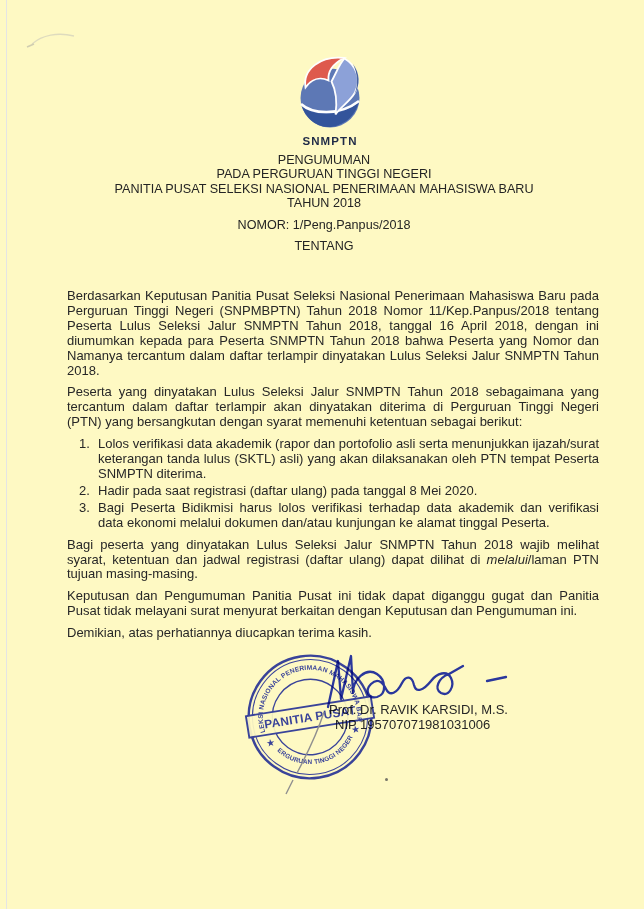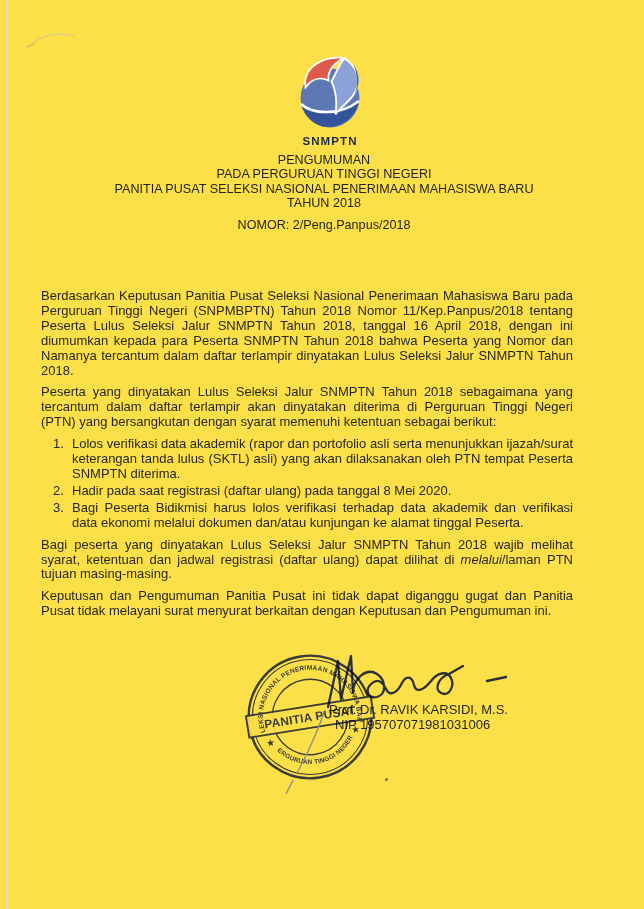--- a/index.html
+++ b/index.html
@@ -1,36 +1,36 @@
 <!DOCTYPE html>
 <html><head>
 <meta charset="utf-8">
 <style>
   html,body{margin:0;padding:0;background:#888;}
   .page{
     position:relative;width:644px;height:909px;margin:0 auto;
-    background:#fde047;overflow:hidden;
+    background:#fef9c3;overflow:hidden;
     font-family:"Liberation Sans","DejaVu Sans",sans-serif;
     color:#262626;
   }
   .edge-line{position:absolute;left:6px;top:0;width:1px;height:100%;background:#e4e4e4;}
   .scribble{position:absolute;left:22px;top:26px;opacity:.45;}
 
   
   .logo-wrap{position:absolute;left:281px;top:52px;width:98px;text-align:center;}
   .logo-text{margin-top:1px;font-size:11.5px;font-weight:bold;letter-spacing:1.1px;color:#1f2a47;}
 
   
   .header{position:absolute;left:30px;right:26px;top:153px;text-align:center;
           font-size:12.6px;font-weight:normal;line-height:14.4px;color:#242424;}
   .header div{white-space:nowrap;}
   .gap-top{margin-top:7px;}
 
   
-  .body{position:absolute;left:41px;width:532px;top:289px;
+  .body{position:absolute;left:67px;width:532px;top:289px;
         font-size:13px;line-height:14.9px;text-align:justify;color:#272727;}
   .body p{margin:0 0 7px 0;}
   .list{margin:0 0 7px 0;}
   .list-item{display:flex;margin:0 0 2px 0;padding-left:12px;}
   .list-item .num{flex:none;width:19px;}
   .list-item .txt{flex:1;text-align:justify;}
 
   
   .sig-block{position:absolute;left:333px;top:620px;font-size:13px;line-height:15.2px;}
   .sig-name{position:absolute;left:329px;top:702px;font-size:13px;line-height:15px;z-index:2;}
@@ -64,21 +64,22 @@
       <path d="M71,12 C78,21.5 78.5,32.5 72.5,42.5 C76.5,32.5 75.5,21.5 71,12 Z" fill="#47639f"></path>
     </svg>
     <div class="logo-text">SNMPTN</div>
   </div>
 
   <div class="header">
     <div>PENGUMUMAN</div>
     <div>PADA PERGURUAN TINGGI NEGERI</div>
     <div>PANITIA PUSAT SELEKSI NASIONAL PENERIMAAN MAHASISWA BARU</div>
     <div>TAHUN 2018</div>
-    <div class="gap-top">NOMOR: 2/Peng.Panpus/2018</div>
+    <div class="gap-top">NOMOR: 1/Peng.Panpus/2018</div>
+    <div class="gap-top">TENTANG</div>
   </div>
 
   <div class="body">
     <p>Berdasarkan Keputusan Panitia Pusat Seleksi Nasional Penerimaan Mahasiswa Baru pada Perguruan Tinggi Negeri (SNPMBPTN) Tahun 2018 Nomor 11/Kep.Panpus/2018 tentang Peserta Lulus Seleksi Jalur SNMPTN Tahun 2018, tanggal 16 April 2018, dengan ini diumumkan kepada para Peserta SNMPTN Tahun 2018 bahwa Peserta yang Nomor dan Namanya tercantum dalam daftar terlampir dinyatakan Lulus Seleksi Jalur SNMPTN Tahun 2018.</p>
     <p>Peserta yang dinyatakan Lulus Seleksi Jalur SNMPTN Tahun 2018 sebagaimana yang tercantum dalam daftar terlampir akan dinyatakan diterima di Perguruan Tinggi Negeri (PTN) yang bersangkutan dengan syarat memenuhi ketentuan sebagai berikut:</p>
 
     <div class="list">
       <div class="list-item">
         <span class="num">1.</span>
         <span class="txt">Lolos verifikasi data akademik (rapor dan portofolio asli serta menunjukkan ijazah/surat keterangan tanda lulus (SKTL) asli) yang akan dilaksanakan oleh PTN tempat Peserta SNMPTN diterima.</span>
@@ -88,20 +89,21 @@
         <span class="txt">Hadir pada saat registrasi (daftar ulang) pada tanggal 8 Mei 2020.</span>
       </div>
       <div class="list-item">
         <span class="num">3.</span>
         <span class="txt">Bagi Peserta Bidikmisi harus lolos verifikasi terhadap data akademik dan verifikasi data ekonomi melalui dokumen dan/atau kunjungan ke alamat tinggal Peserta.</span>
       </div>
     </div>
 
     <p><span>Bagi peserta yang dinyatakan Lulus Seleksi Jalur SNMPTN Tahun 2018 wajib melihat syarat, ketentuan dan jadwal registrasi (daftar ulang) dapat dilihat di </span><i>melalui</i><span>/laman PTN tujuan masing-masing.</span></p>
     <p>Keputusan dan Pengumuman Panitia Pusat ini tidak dapat diganggu gugat dan Panitia Pusat tidak melayani surat menyurat berkaitan dengan Keputusan dan Pengumuman ini.</p>
+    <p>Demikian, atas perhatiannya diucapkan terima kasih.</p>
   </div>
 
 
   <div class="sig-name">
     <div>Prof. Dr. RAVIK KARSIDI, M.S.</div>
     <div class="nip">NIP 195707071981031006</div>
   </div>
 
   <svg class="signature-svg" width="230" height="70" viewBox="0 0 230 70">
     <g fill="none" stroke-linecap="round" stroke-linejoin="round" stroke-width="2.3" stroke="#2a38cc">

